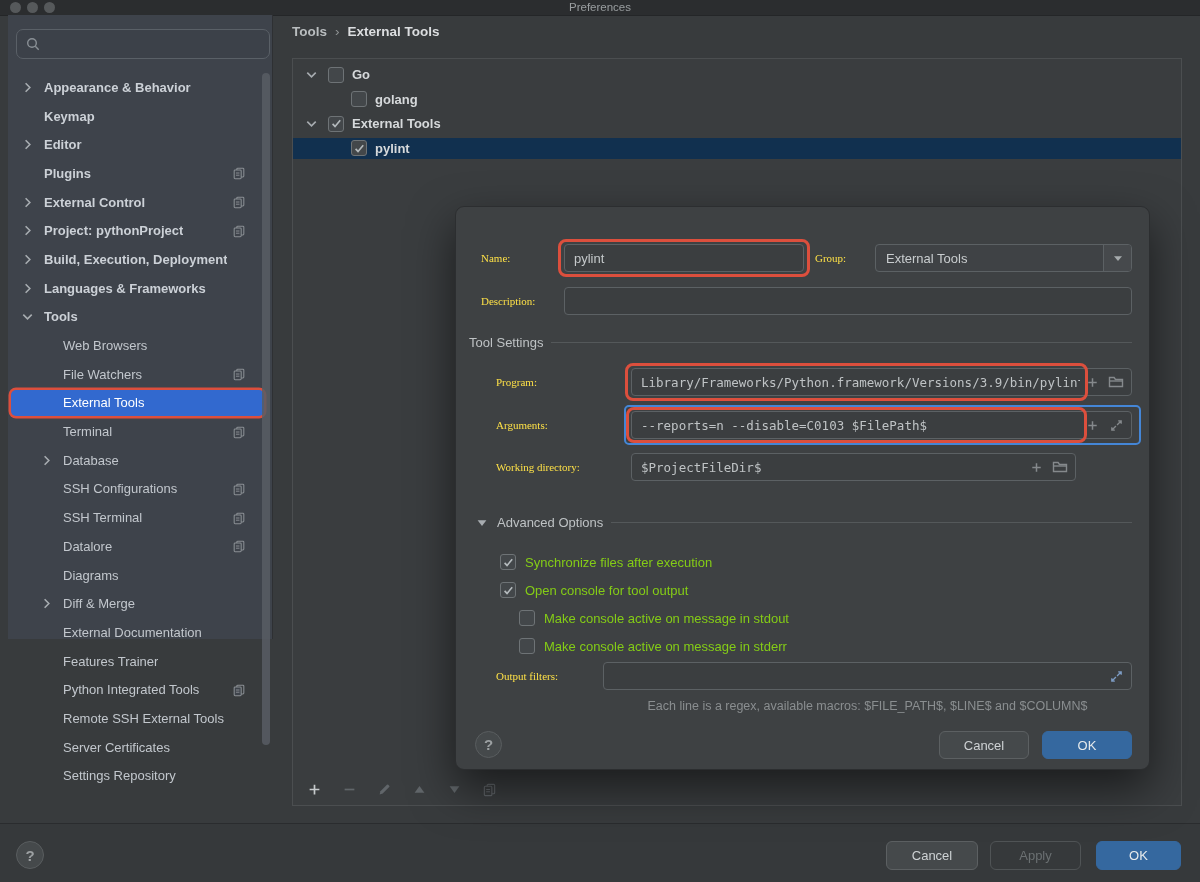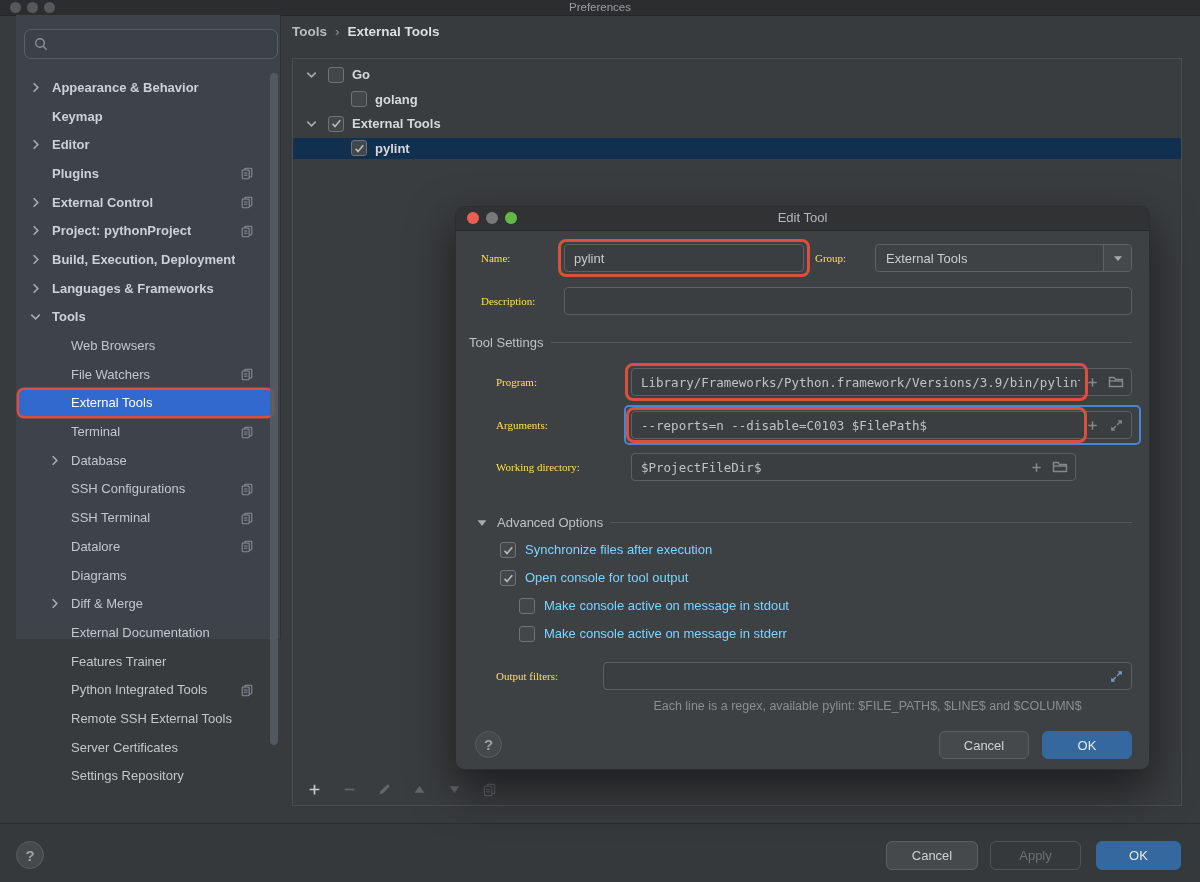--- a/index.html
+++ b/index.html
@@ -9,21 +9,21 @@
     font-family:"Liberation Sans", sans-serif;
     -webkit-font-smoothing:antialiased;
     user-select:none;
   }
   
   .titlebar{position:absolute;left:0;top:0;width:1200px;height:15px;background:#2b2d2f;border-bottom:1px solid #242628;}
   .titlebar .lights{position:absolute;left:10px;top:2px;display:flex;gap:6px;}
   .titlebar .light{width:11px;height:11px;border-radius:50%;background:#56595b;}
   .titlebar .win-title{position:absolute;left:0;right:0;top:1px;text-align:center;font-size:11.5px;color:#9a9ea0;}
   
-  .sidebar{position:absolute;left:16px;top:15px;width:264px;height:624px;background:#3e434b;border-right:1px solid #2e3033;}
+  .sidebar{position:absolute;left:8px;top:15px;width:264px;height:624px;background:#3e434b;border-right:1px solid #2e3033;}
   .search-box{position:absolute;left:8px;top:14px;width:254px;height:30px;border:1px solid #5a6067;border-radius:7px;background:#3c4149;display:flex;align-items:center;padding:0 8px;box-sizing:border-box;color:#8a9096;}
   .side-nav{position:absolute;left:0;top:58px;width:264px;}
   .side-row{position:relative;display:flex;align-items:center;height:28.7px;padding:0 26px 0 12px;font-size:13px;font-weight:bold;color:#ccd1d7;white-space:nowrap;}
   .side-row.lvl1{padding-left:31px;font-weight:normal;color:#c2c7cd;}
   .side-row .chev{width:24px;min-width:24px;display:flex;justify-content:flex-start;align-items:center;color:#a7acb0;position:relative;}
   .side-row .lbl{position:relative;overflow:hidden;text-overflow:ellipsis;}
   .side-row .ovr{margin-left:auto;color:#8a8f94;display:flex;position:relative;}
   .side-row.selected::before{content:"";position:absolute;left:3px;right:8px;top:1px;bottom:1px;background:#3269cf;border-radius:5px;box-shadow:0 0 0 2.5px #dc4f3d;}
   .side-row.selected .lbl{color:#ffffff;}
   .side-scroll{position:absolute;right:2px;top:58px;width:8px;height:672px;background:#585d64;border-radius:4px;opacity:.85;}
@@ -62,21 +62,21 @@
   .field .val.mono{font-family:"DejaVu Sans Mono", monospace;font-size:12.5px;color:#bfc3c5;}
   .field .f-ico{width:24px;display:flex;justify-content:center;color:#85898c;}
   .combo{position:absolute;height:28px;border:1px solid #5c6164;border-radius:4px;background:#3f4245;box-sizing:border-box;display:flex;align-items:center;}
   .combo .val{padding:0 10px;flex:1;font-size:13px;color:#c9cdcf;}
   .combo .arrow{width:27px;align-self:stretch;border-left:1px solid #5c6164;background:#46494c;border-radius:0 3px 3px 0;display:flex;align-items:center;justify-content:center;color:#a6abad;}
   .section-head{position:absolute;display:flex;align-items:center;gap:8px;font-size:13px;color:#bec2c4;white-space:nowrap;}
   .section-head .line{flex:1;height:1px;background:#54585a;}
   .section-head .tri{color:#a7acb0;display:flex;}
   .red-ring{position:absolute;border:3px solid #dc4f3d;border-radius:8px;box-sizing:border-box;pointer-events:none;}
   .blue-ring{position:absolute;border:2px solid #4486d7;border-radius:5px;box-sizing:border-box;pointer-events:none;}
-  .dlg-cb-row{display:flex;align-items:flex-start;height:28px;gap:9px;font-size:13px;color:#7dd3fc;}
+  .dlg-cb-row{display:flex;align-items:flex-end;height:28px;gap:9px;font-size:13px;color:#84cc16;}
   .dlg-cb-row.lvl1{padding-left:19px;}
   .hint{position:absolute;font-size:12.5px;color:#8a8e90;text-align:center;white-space:nowrap;}
 </style>
 </head>
 <body>
 
 <div class="titlebar">
   <div class="lights">
     <div class="light"></div>
     <div class="light"></div>
@@ -417,28 +417,20 @@
 </div>
 
 <div class="footer">
   <div class="help-circle" style="left:16px;top:17px;">?</div>
   <div class="btn" style="left:886px;top:17px;width:92px;">Cancel</div>
   <div class="btn disabled" style="left:990px;top:17px;width:91px;">Apply</div>
   <div class="btn primary" style="left:1096px;top:17px;width:85px;">OK</div>
 </div>
 
 <div class="dialog">
-  <div class="dlg-titlebar">
-    <div class="lights">
-      <div class="light" style="background:#e95f52;"></div>
-      <div class="light" style="background:#77797b;"></div>
-      <div class="light" style="background:#62ba46;"></div>
-    </div>
-    <div class="dlg-title">Edit Tool</div>
-  </div>
 
   <div class="dlg-label" style="left:25px;top:37px;">Name:</div>
   <div class="field" style="left:108px;top:37px;width:240px;">
     <span class="val">pylint</span>
   </div>
   <div class="red-ring" style="left:102px;top:32px;width:252px;height:38px;"></div>
 
   <div class="dlg-label" style="left:359px;top:37px;">Group:</div>
   <div class="combo" style="left:419px;top:37px;width:257px;">
     <span class="val">External Tools</span>
@@ -548,18 +540,18 @@
 
   <div class="dlg-label" style="left:40px;top:455px;">Output filters:</div>
   <div class="field" style="left:147px;top:455px;width:529px;">
     <span class="val"></span>
     <span class="f-ico" style="color:#7d9cc4;margin-right:3px;">
         <svg width="15" height="15" viewBox="0 0 16 16">
           <path d="M9.8 3h3.2v3.2M12.8 3.2L8.6 7.4M6.2 13H3v-3.2M3.2 12.8l4.2-4.2" fill="none" stroke="currentColor" stroke-width="1.4"></path>
         </svg>
       </span>
   </div>
-  <div class="hint" style="left:147px;top:492px;width:529px;">Each line is a regex, available pylint: $FILE_PATH$, $LINE$ and $COLUMN$</div>
+  <div class="hint" style="left:147px;top:492px;width:529px;">Each line is a regex, available macros: $FILE_PATH$, $LINE$ and $COLUMN$</div>
 
   <div class="help-circle" style="left:19px;top:524px;width:27px;height:27px;">?</div>
   <div class="btn" style="left:483px;top:524px;width:90px;height:28px;">Cancel</div>
   <div class="btn primary" style="left:586px;top:524px;width:90px;height:28px;">OK</div>
 </div>
 
 </body></html>

